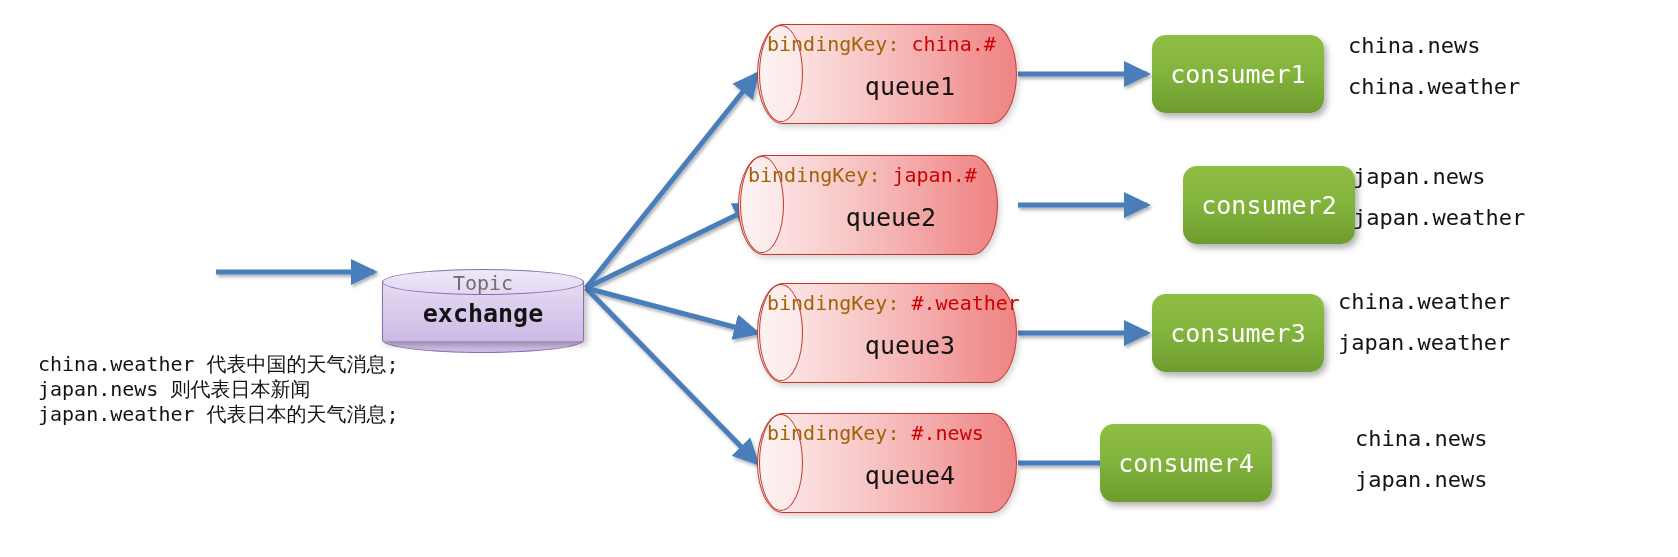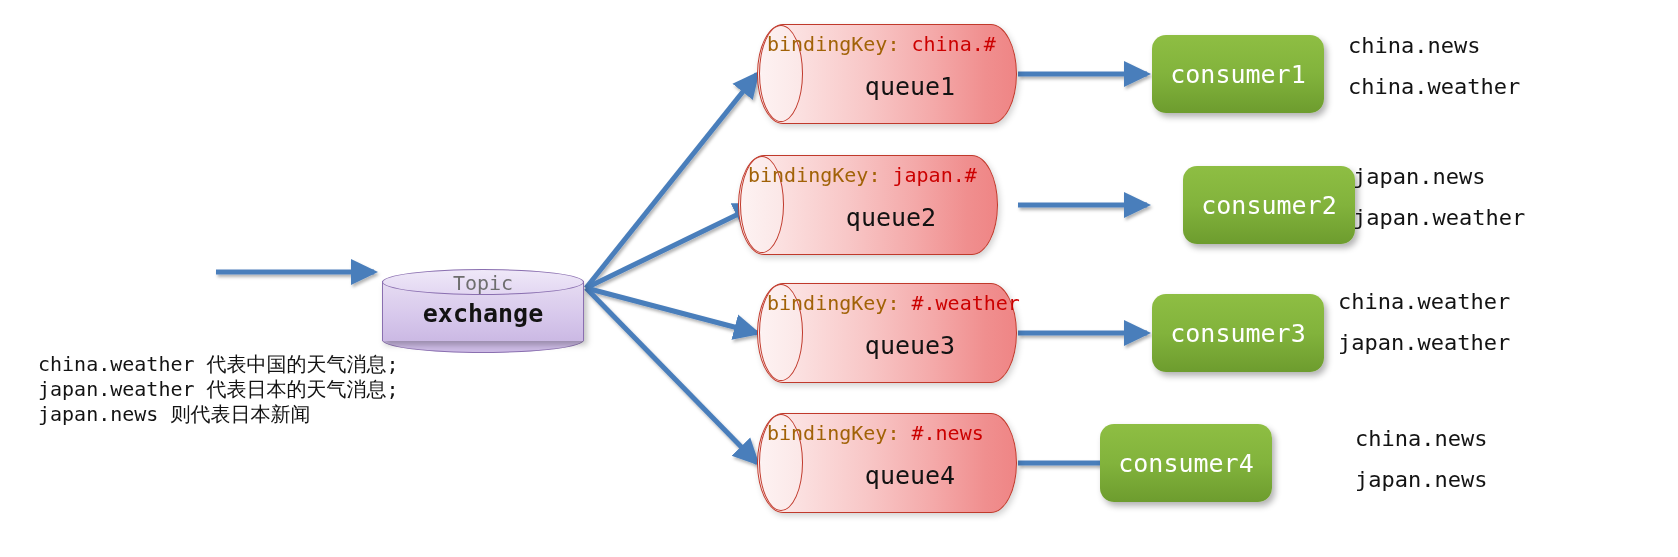--- a/index.html
+++ b/index.html
@@ -305,17 +305,17 @@
     <span class="rk">china.weather</span>
     <span class="rk">japan.weather</span>
   </div>
   <div class="rk-group" style="left:1355px; top:418px;">
     <span class="rk">china.news</span>
     <span class="rk">japan.news</span>
   </div>
 
   <div class="legend">
     <span class="legend-line">china.weather 代表中国的天气消息;</span>
+    <span class="legend-line">japan.news 则代表日本新闻</span>
     <span class="legend-line">japan.weather 代表日本的天气消息;</span>
-    <span class="legend-line">japan.news 则代表日本新闻</span>
   </div>
 
 </div>
 
 </body></html>

